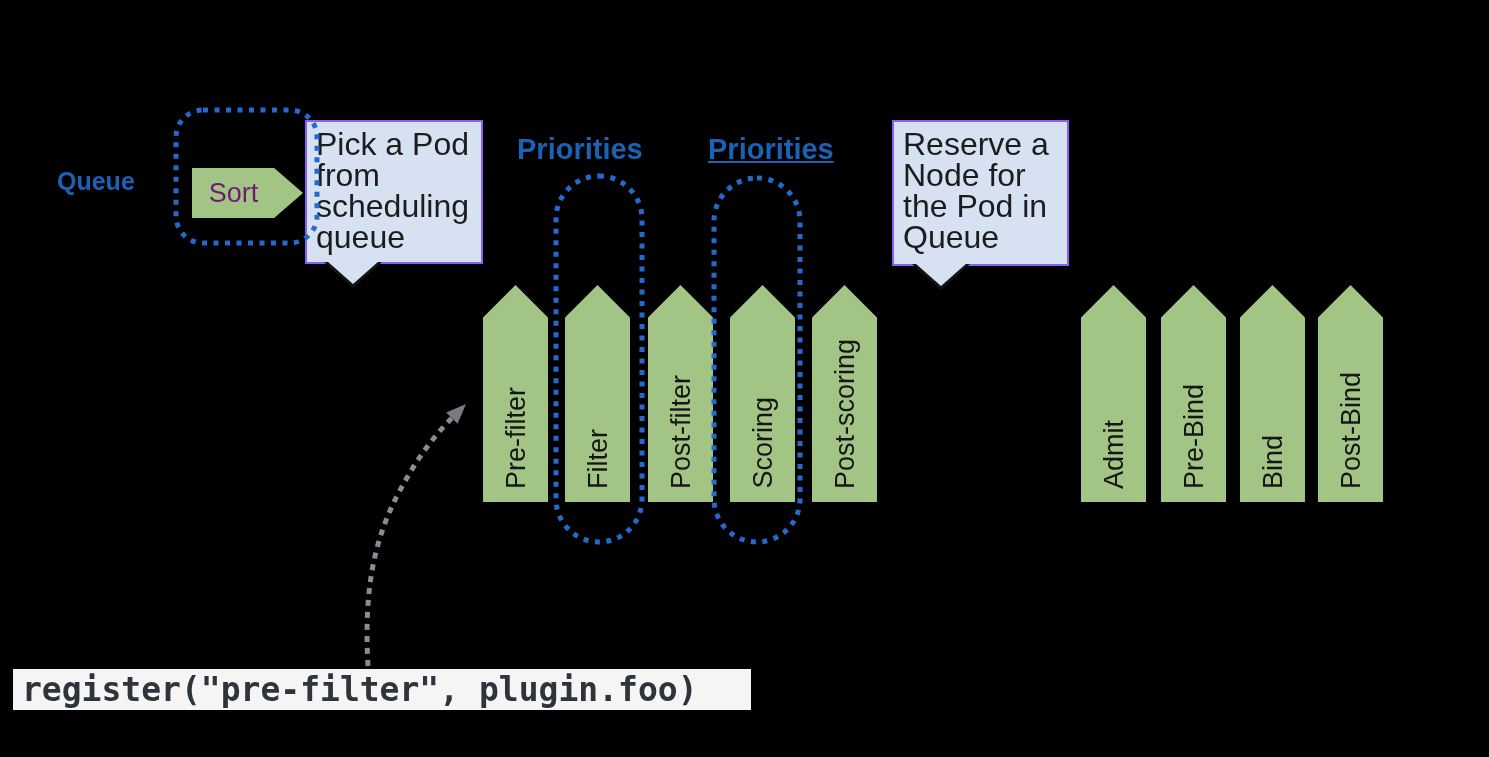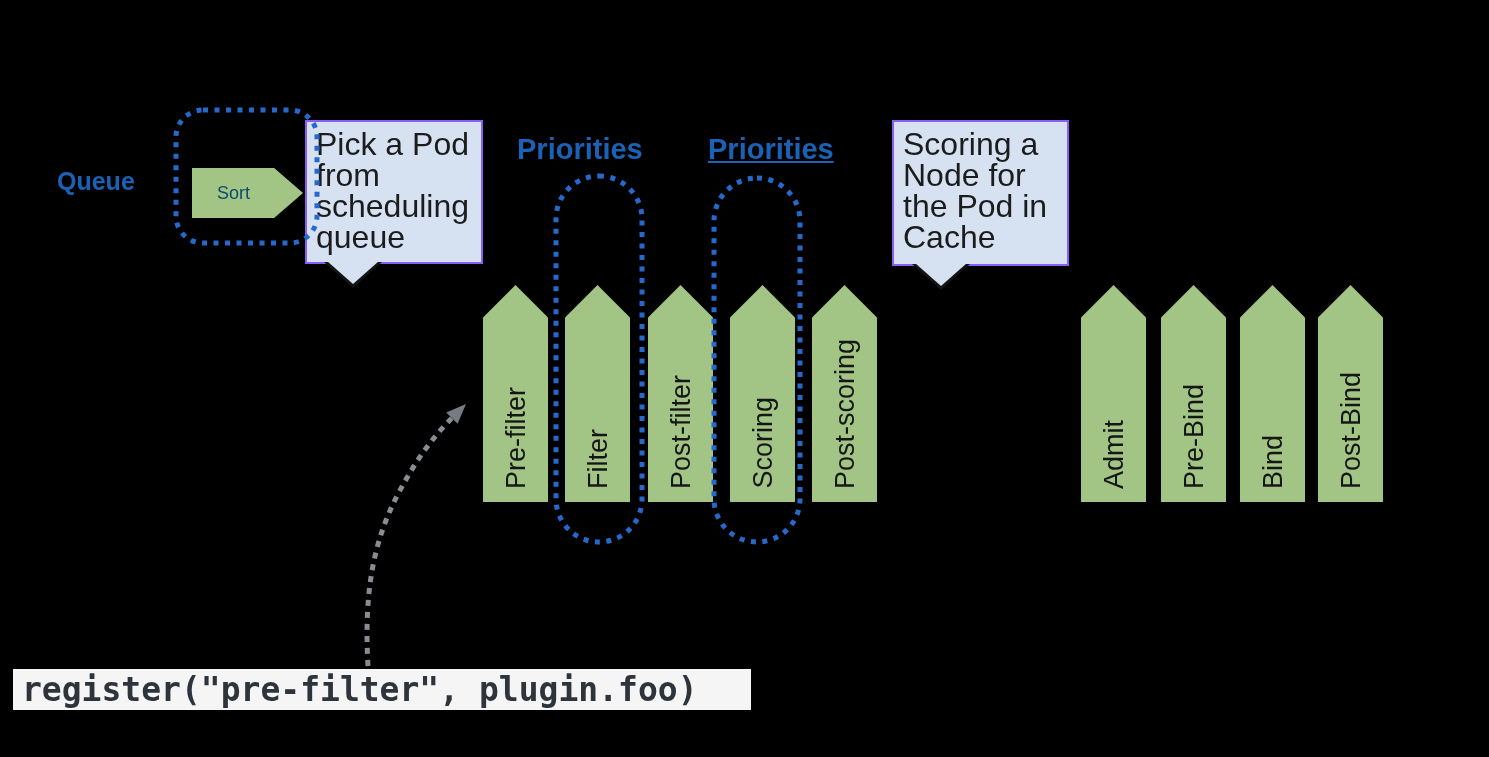--- a/index.html
+++ b/index.html
@@ -37,22 +37,22 @@
     width: 111px; height: 50px;
     background: #a2c586;
     clip-path: polygon(0 0, 74% 0, 100% 50%, 74% 100%, 0 100%);
     display: flex;
     align-items: center;
     justify-content: center;
     padding-right: 28px;
     box-sizing: border-box;
   }
   #sort-arrow .sort-text {
-    font-size: 18px;
-    color: #0c4a6e;
+    font-size: 27px;
+    color: #701a75;
   }
 
   
   .callout {
     position: absolute;
     background: #d6e2f2;
     border: 2px solid #8b5cf6;
     box-sizing: border-box;
     color: #1c1c1c;
     font-size: 32px;
@@ -139,21 +139,21 @@
   <div id="priorities-label" class="blue-label">Priorities</div>
 
   <div id="sort-arrow">
     <span class="sort-text">Sort</span>
   </div>
 
   <div id="callout-pick" class="callout">Pick a Pod from scheduling queue</div>
   <div id="tail-pick-outer" class="tail-outer"></div>
   <div id="tail-pick-inner" class="tail-inner"></div>
 
-  <div id="callout-reserve" class="callout">Scoring a Node for the Pod in Cache</div>
+  <div id="callout-reserve" class="callout">Reserve a Node for the Pod in Queue</div>
   <div id="tail-reserve-outer" class="tail-outer"></div>
   <div id="tail-reserve-inner" class="tail-inner"></div>
 
   <div id="stage-pre-filter" class="stage">
     <span class="stage-label">Pre-filter</span>
   </div>
   <div id="stage-filter" class="stage">
     <span class="stage-label">Filter</span>
   </div>
   <div id="stage-post-filter" class="stage">

